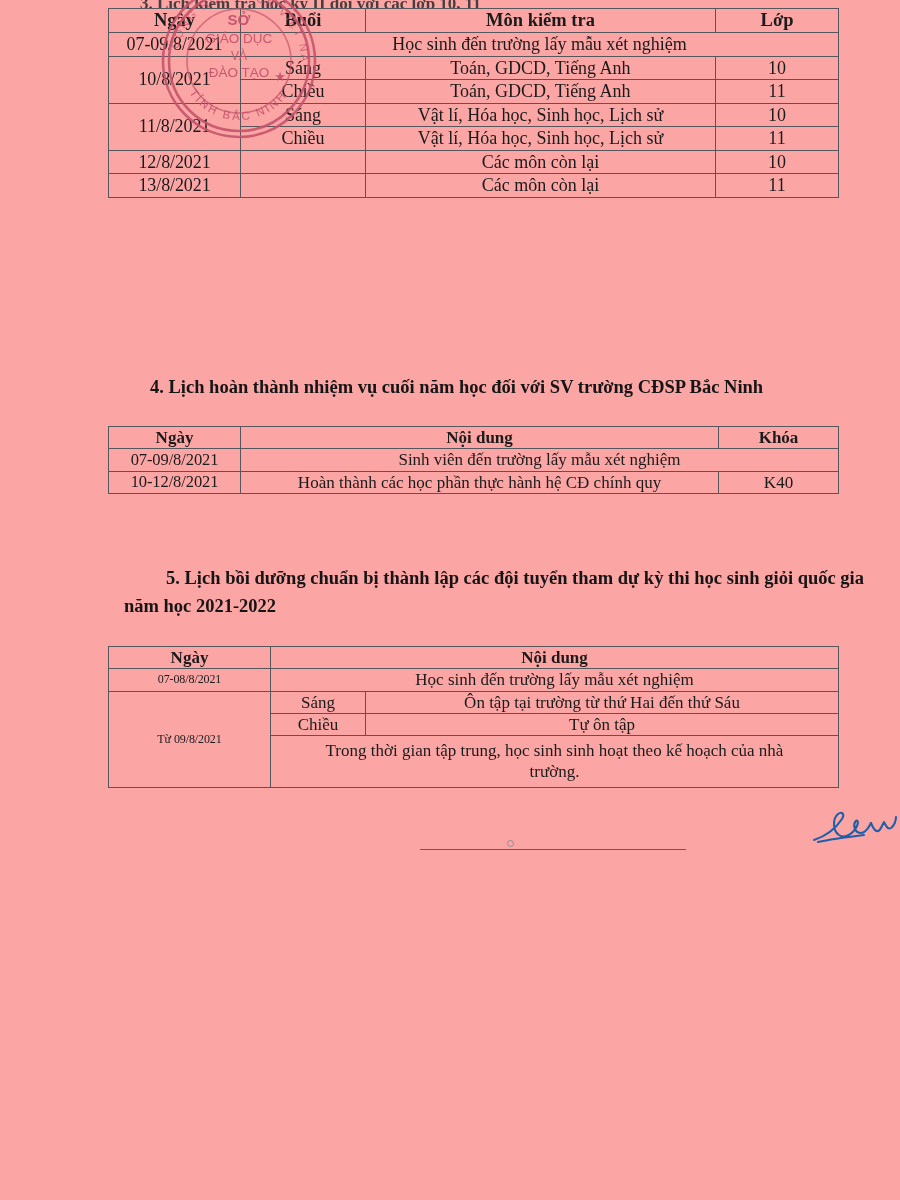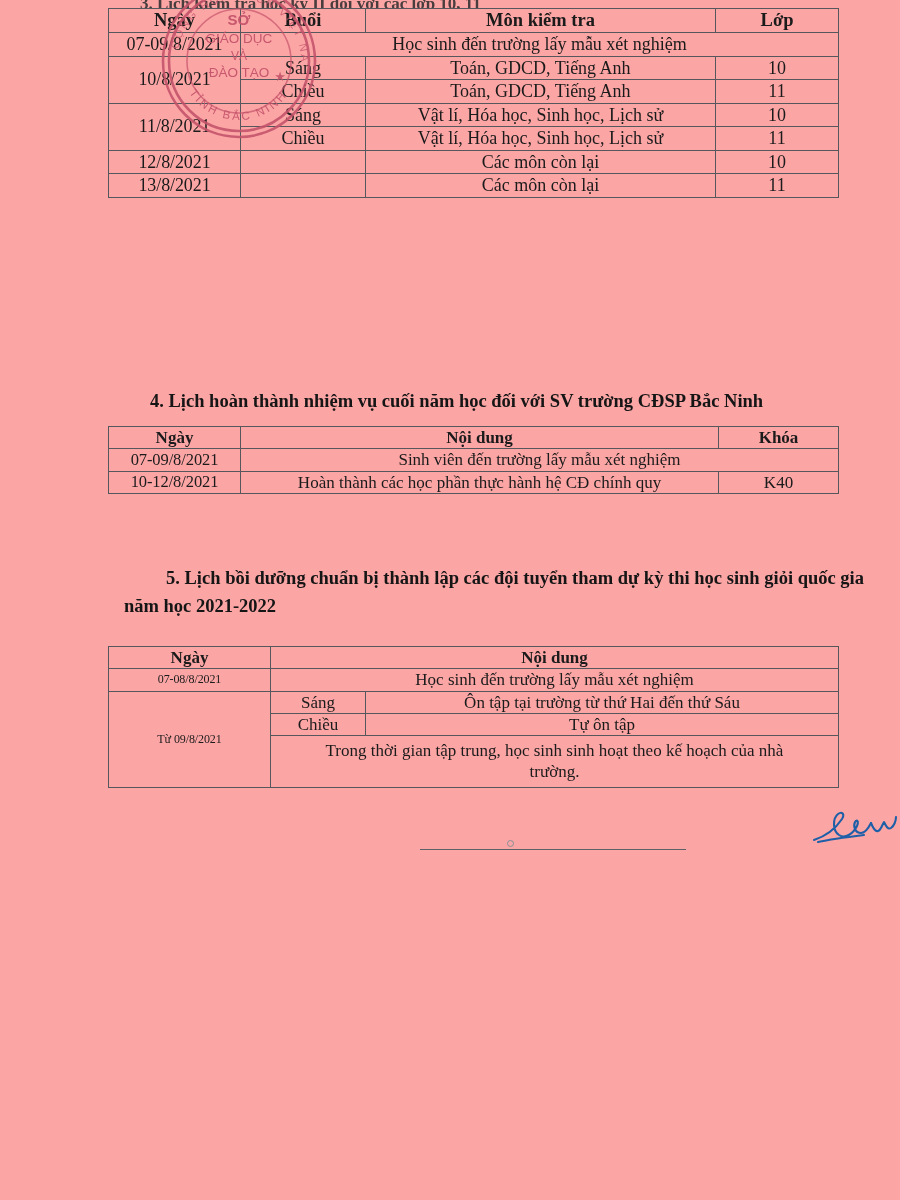--- a/index.html
+++ b/index.html
@@ -95,21 +95,21 @@
   #table-boiduong td.date-cell { font-size: 12px; }
 
   
   .section-heading {
     position: absolute;
     font-weight: bold;
     font-size: 18.5px;
     line-height: 1.5;
     color: #151515;
   }
-  #heading-section-4 { left: 150px; top: 388px; width: 700px; }
+  #heading-section-4 { left: 150px; top: 374px; width: 700px; }
   #heading-section-5 {
     left: 124px; top: 565px; width: 740px;
     text-indent: 42px;
     text-align: justify;
   }
 
   
   .seal {
     position: absolute;
     left: 160px;

